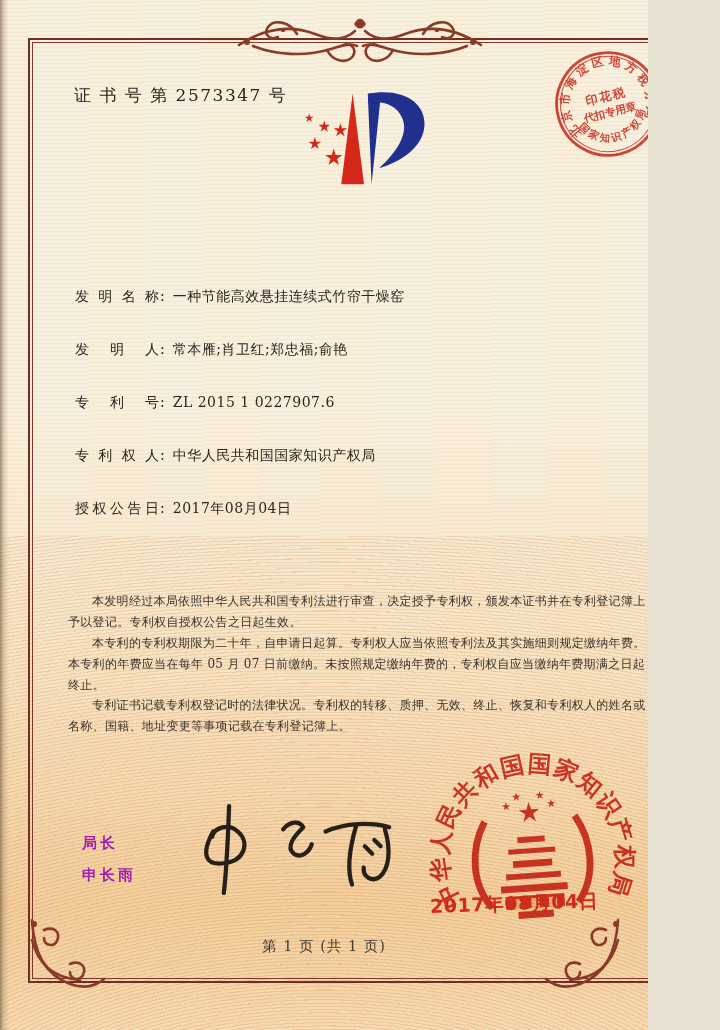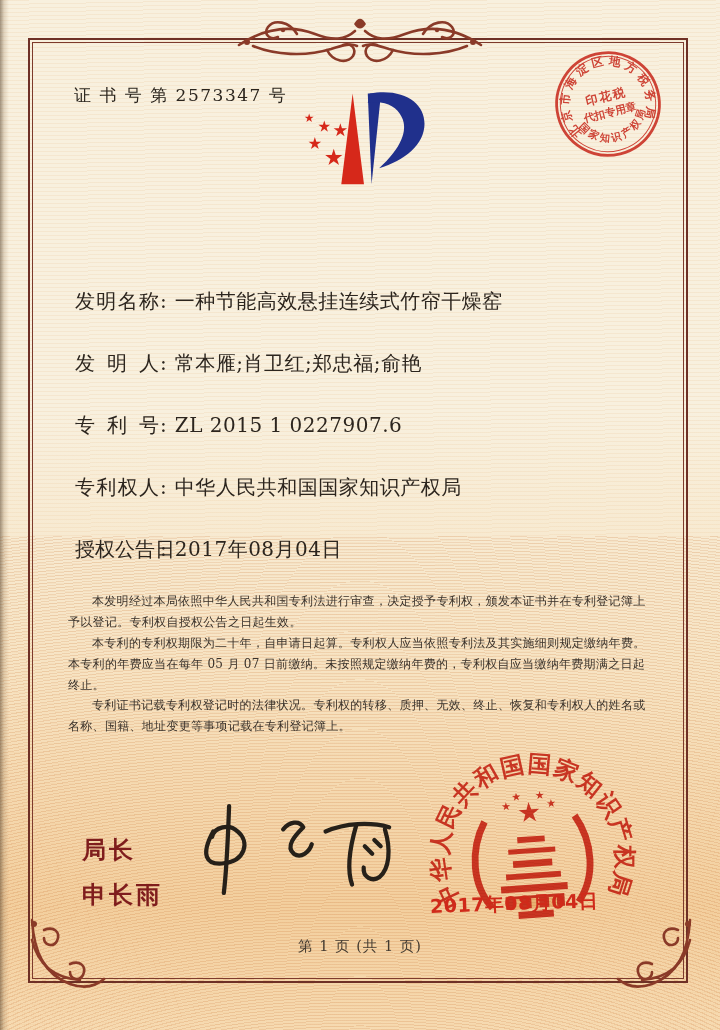--- a/index.html
+++ b/index.html
@@ -1,17 +1,17 @@
 <!DOCTYPE html>
 <html><head>
 <meta charset="utf-8">
 <style>
   html,body{margin:0;padding:0;background:#e8e2d2;}
   .page{
-    position:relative;width:720px;height:1030px;overflow:hidden;
+    position:relative;width:648px;height:1030px;overflow:hidden;
     background:#f8f0de;
     font-family:"DejaVu Serif","Liberation Serif",serif;
     color:#38302a;
   }
   .tex-lines{position:absolute;inset:0;
     background:repeating-linear-gradient(179deg, rgba(224,166,104,.13) 0 1px, rgba(0,0,0,0) 1px 4px);}
   .warm-bottom{position:absolute;inset:0;
     background:linear-gradient(180deg, rgba(247,239,222,0) 40%, rgba(246,214,166,.5) 66%, rgba(241,194,133,.72) 88%, rgba(245,204,148,.6) 100%);}
   .waves{position:absolute;left:0;right:0;top:52%;bottom:0;
     background:repeating-radial-gradient(140% 100% at 50% 135%, rgba(203,118,52,.16) 0 2px, rgba(0,0,0,0) 2px 6px);
@@ -25,28 +25,28 @@
   .orn-top{left:235px;top:8px;width:250px;height:64px;}
   .orn-bl{left:24px;top:912px;width:84px;height:84px;}
   .orn-br{right:22px;top:912px;width:84px;height:84px;}
   .cert-no{position:absolute;left:74px;top:84px;font-size:17px;letter-spacing:1.5px;color:#2a241d;}
   .tax-stamp{position:absolute;left:552px;top:48px;width:112px;height:112px;
     transform:rotate(-14deg);opacity:.85;}
   .logo{position:absolute;left:288px;top:86px;width:152px;height:104px;}
   .title{position:absolute;left:0;top:186px;width:100%;margin:0;text-align:center;
     font-size:37px;font-weight:700;color:#201a12;letter-spacing:.55em;text-indent:.55em;}
   .fields{position:absolute;left:75px;top:288px;right:60px;}
-  .frow{margin-bottom:35px;font-size:20px;color:#2c251e;white-space:nowrap;}
+  .frow{margin-bottom:35px;font-size:14px;color:#2c251e;white-space:nowrap;}
   .flabel{display:inline-block;width:84px;text-align:justify;text-align-last:justify;}
   .fcolon{display:inline-block;margin:0 8px 0 1px;}
   .fvalue{letter-spacing:.5px;}
   .body-text{position:absolute;left:68px;top:591px;width:586px;}
   .body-text p{margin:0;font-size:12px;line-height:1.74;text-indent:2em;
     color:#3a322b;letter-spacing:.3px;}
-  .signoff{position:absolute;left:82px;top:834px;font-size:24px;color:#7f1d1d;
+  .signoff{position:absolute;left:82px;top:834px;font-size:15px;color:#a21caf;
     font-weight:600;letter-spacing:3px;}
   .signoff div{margin-bottom:13px;}
   .signature{position:absolute;left:192px;top:798px;width:212px;height:104px;}
   .seal{position:absolute;left:424px;top:746px;width:216px;height:216px;
     transform:rotate(-4deg);opacity:.9;mix-blend-mode:multiply;}
   .seal-date{position:absolute;left:430px;top:891px;font-size:19px;font-weight:700;
     color:#d02a1a;letter-spacing:.5px;transform:rotate(-2deg);
     font-family:"DejaVu Sans","Liberation Sans",sans-serif;}
   .footer{position:absolute;left:0;top:937px;width:100%;text-align:center;
     font-size:14.5px;color:#433a30;letter-spacing:1px;}

